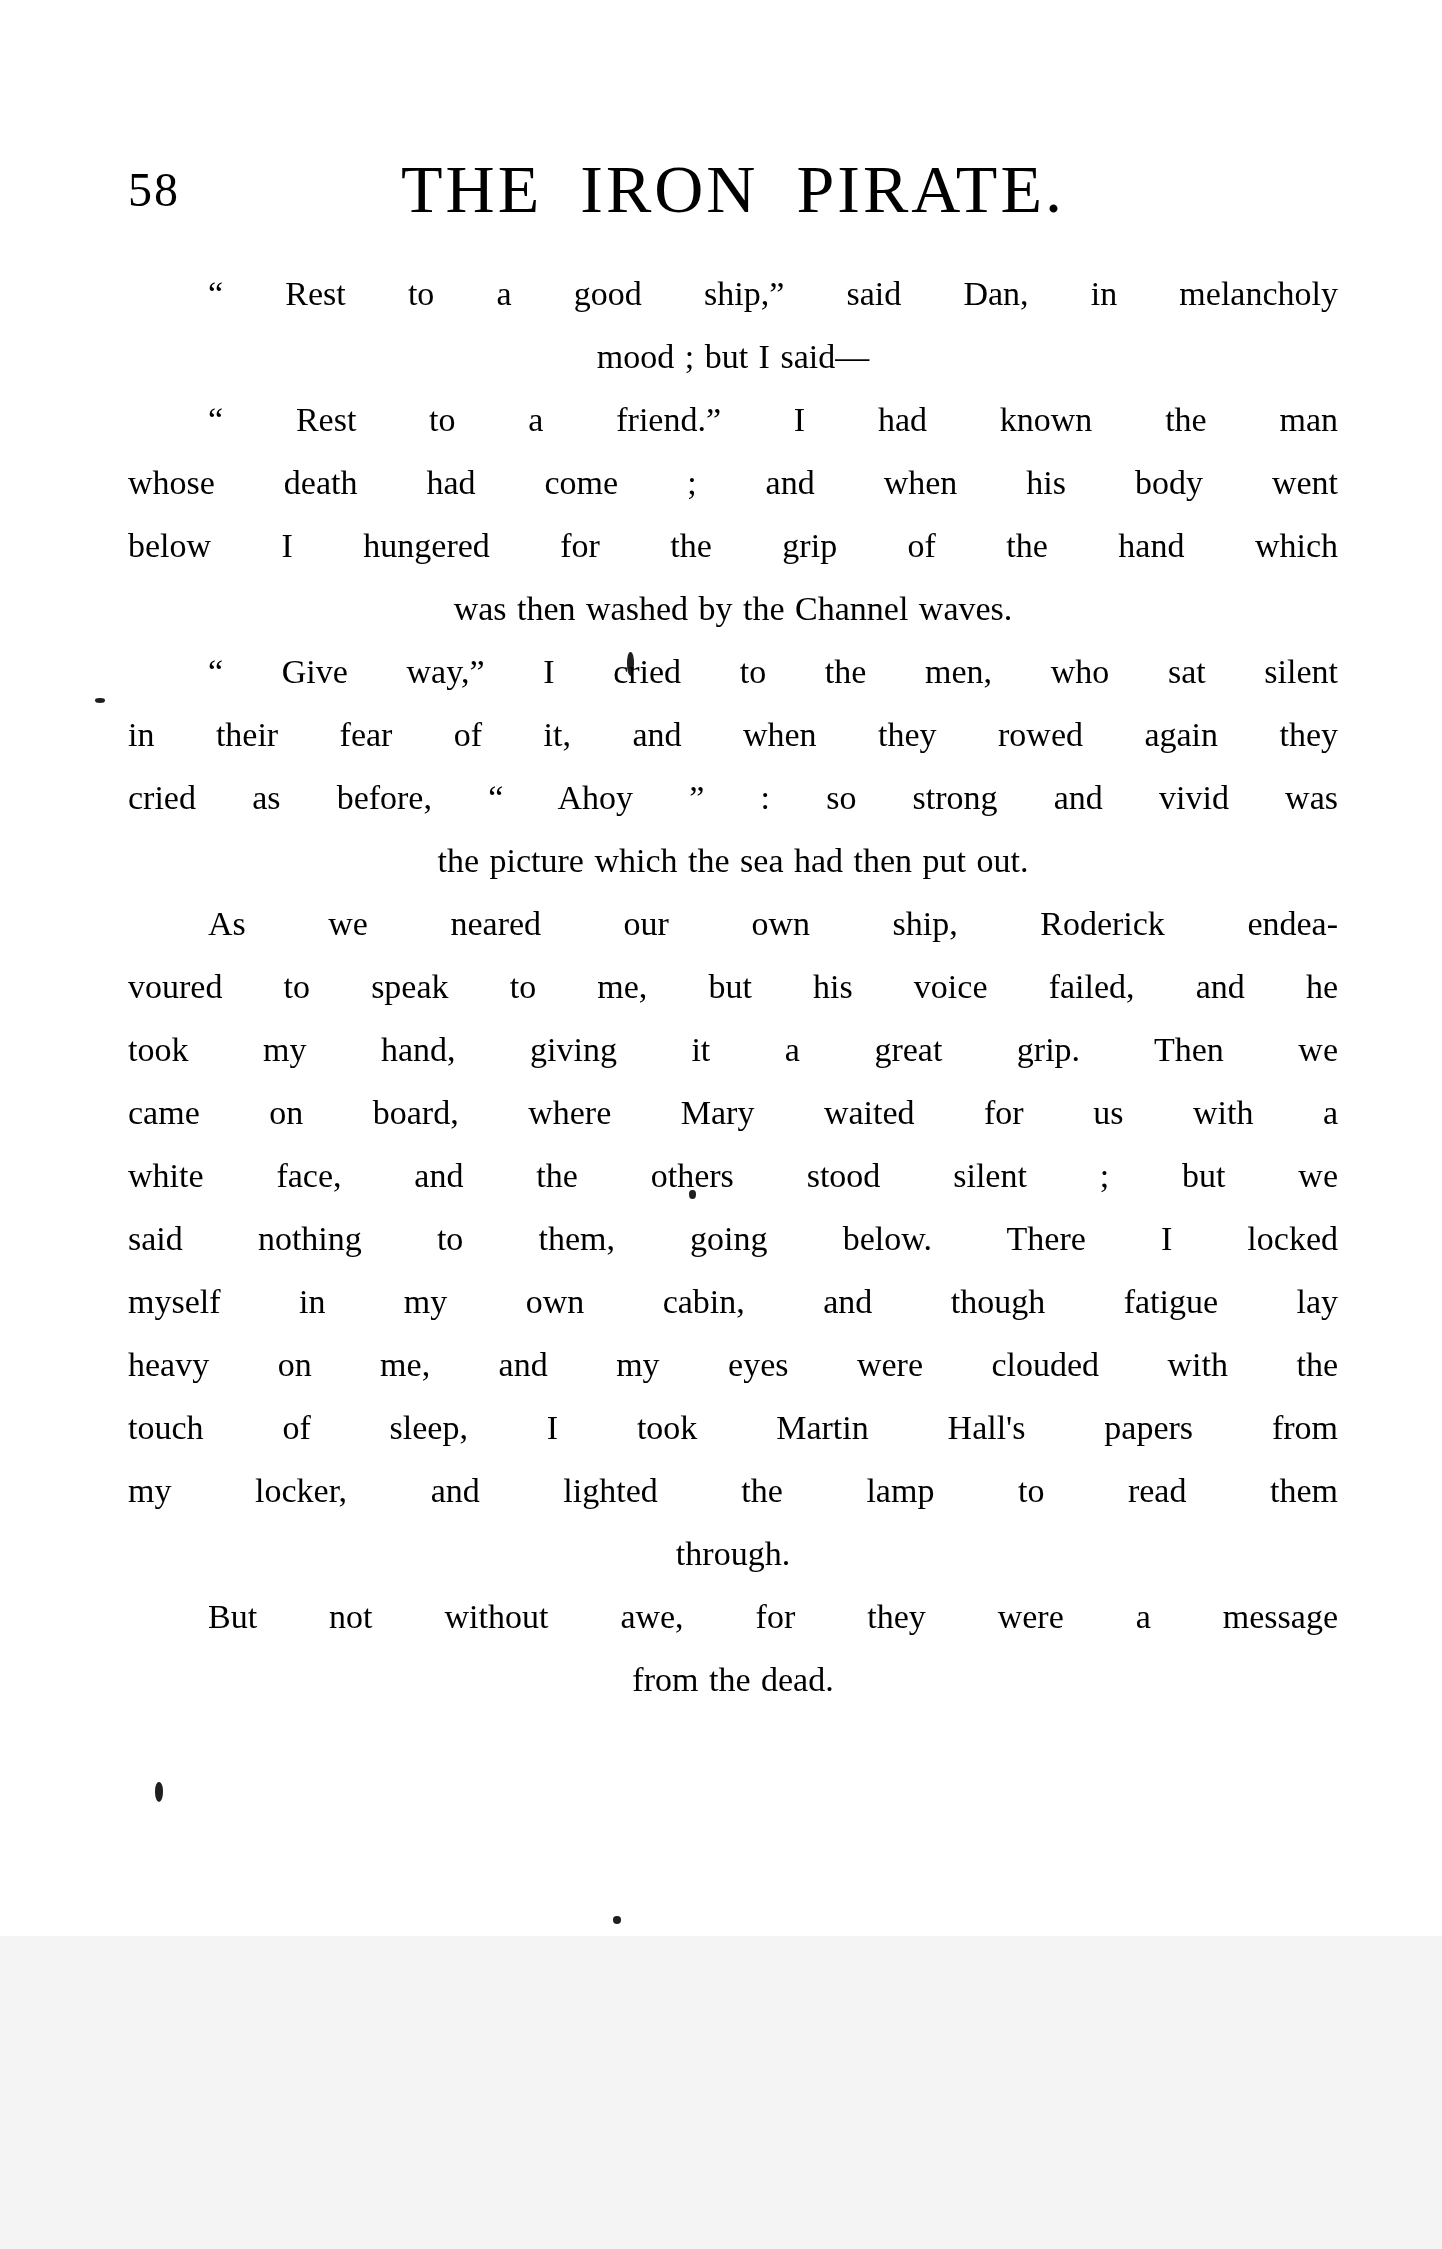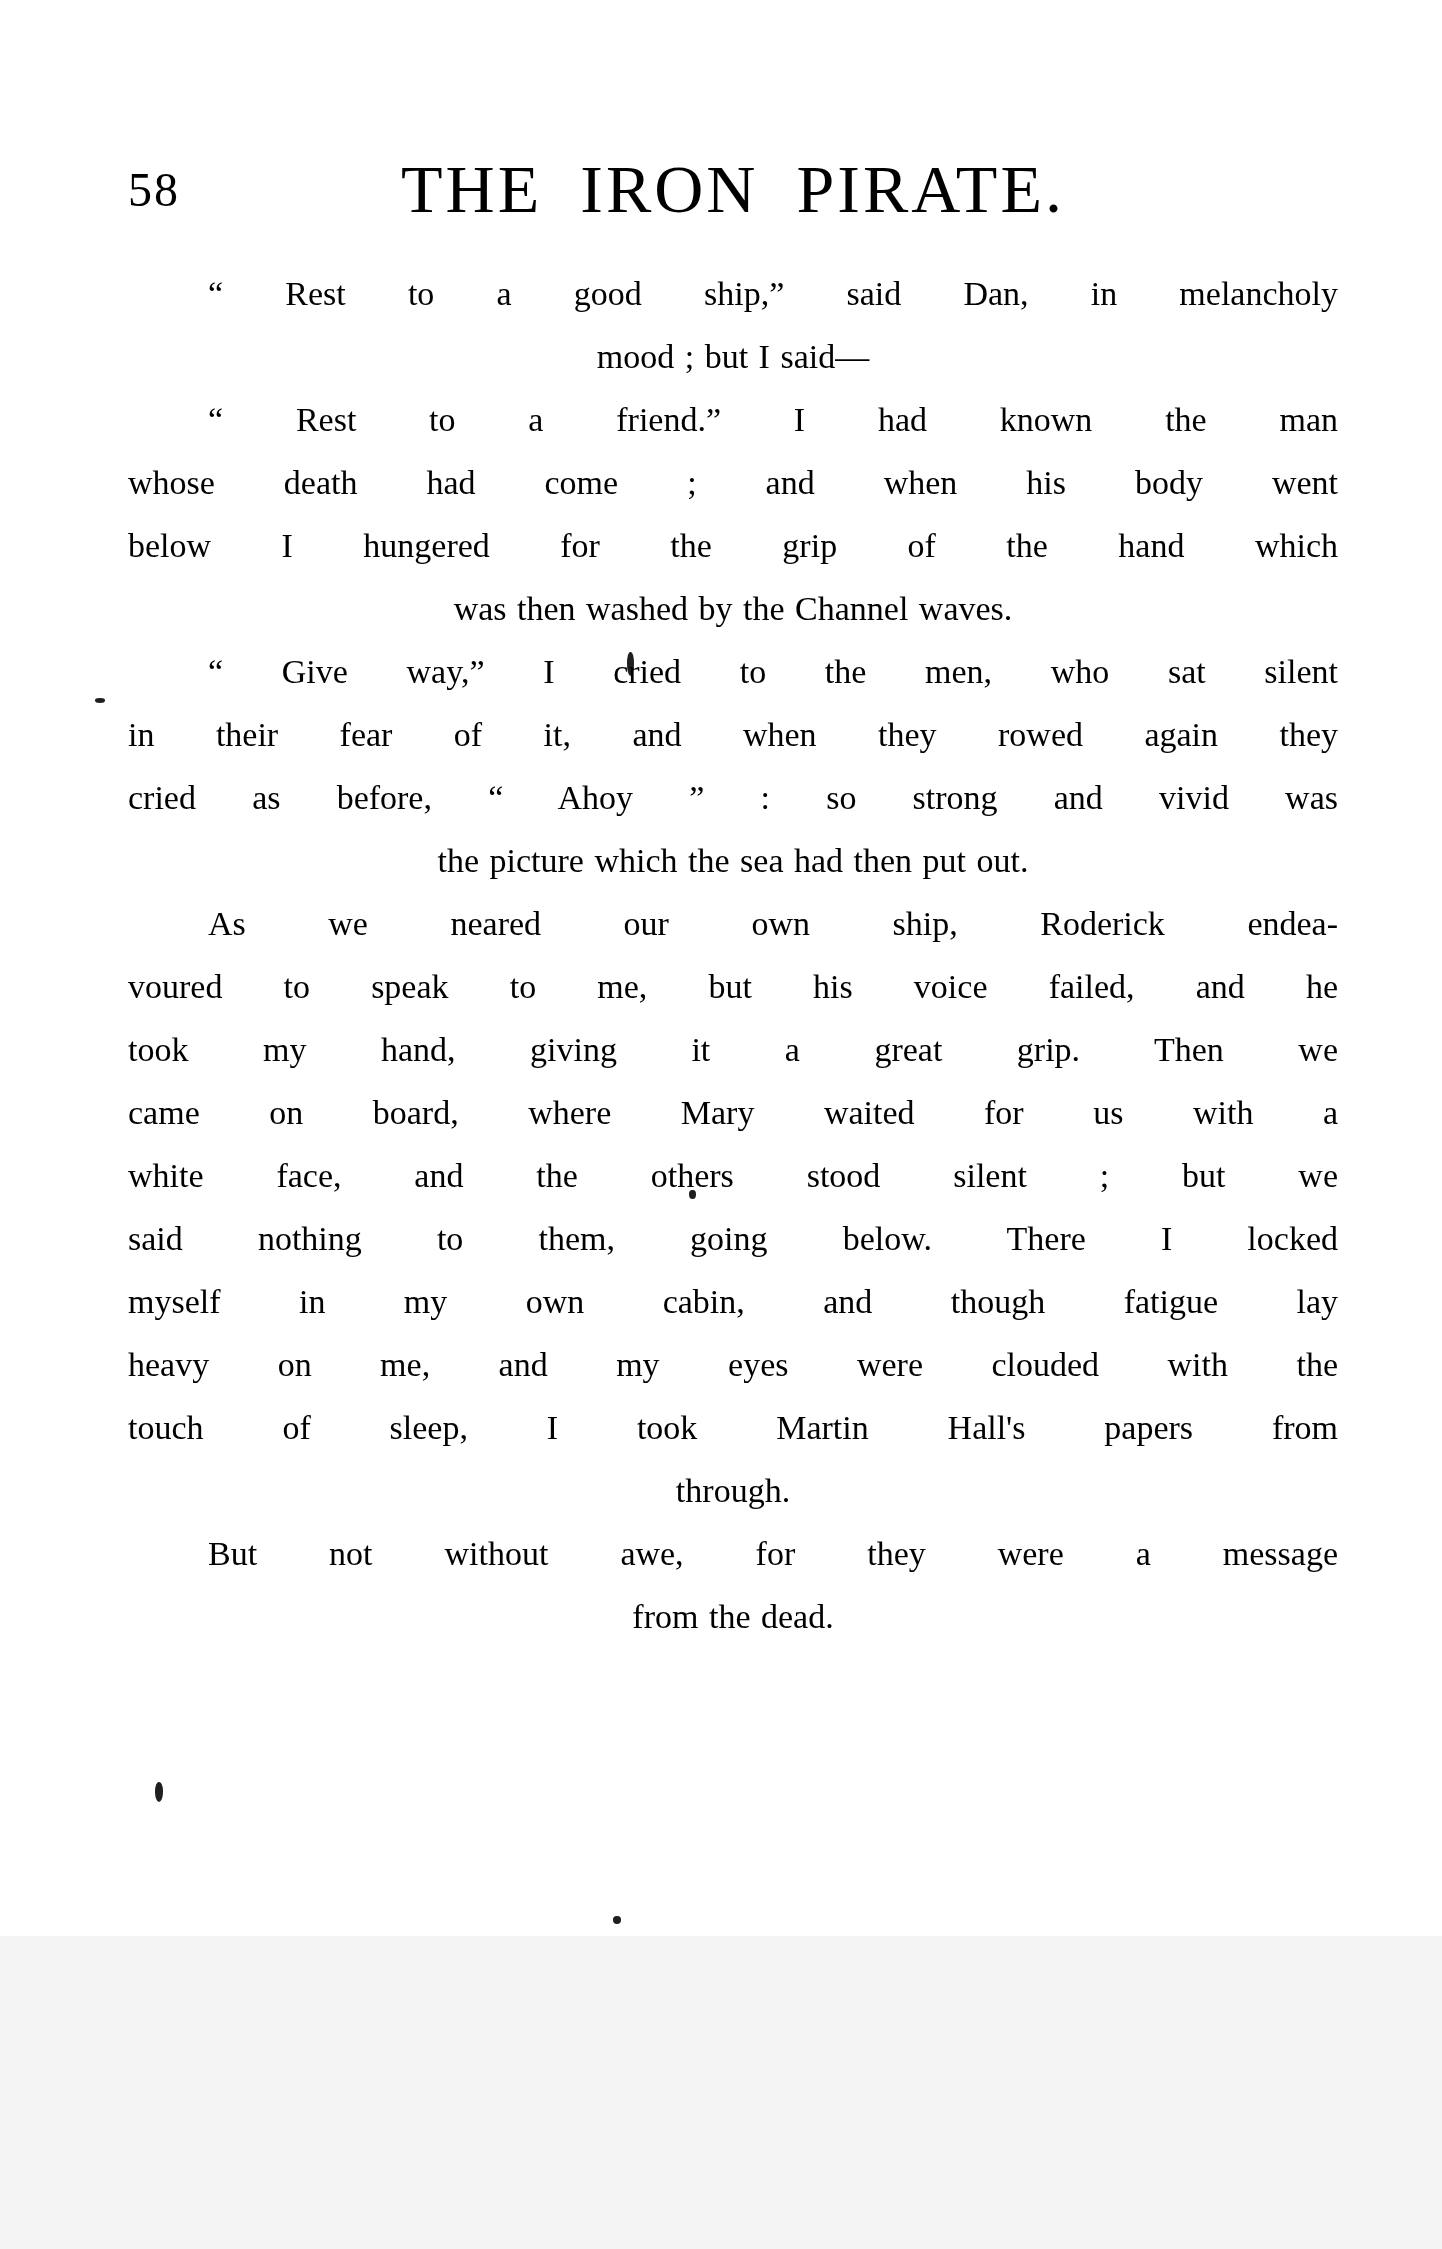--- a/index.html
+++ b/index.html
@@ -83,20 +83,21 @@
       <div class="text-line">the picture which the sea had then put out.</div>
       <div class="text-line justify indent">As we neared our own ship, Roderick endea-</div>
       <div class="text-line justify">voured to speak to me, but his voice failed, and he</div>
       <div class="text-line justify">took my hand, giving it a great grip.  Then we</div>
       <div class="text-line justify">came on board, where Mary waited for us with a</div>
       <div class="text-line justify">white face, and the others stood silent ; but we</div>
       <div class="text-line justify">said nothing to them, going below.  There I locked</div>
       <div class="text-line justify">myself in my own cabin, and though fatigue lay</div>
       <div class="text-line justify">heavy on me, and my eyes were clouded with the</div>
       <div class="text-line justify">touch of sleep, I took Martin Hall's papers from</div>
+      <div class="text-line justify">my locker, and lighted the lamp to read them</div>
       <div class="text-line">through.</div>
       <div class="text-line justify indent">But not without awe, for they were a message</div>
       <div class="text-line">from the dead.</div>
     </div>
 
   <div id="ink-marks-layer">
       <div class="ink-mark" style="left: 95px; top: 698px; width: 10px; height: 5px;"></div>
       <div class="ink-mark" style="left: 627px; top: 652px; width: 7px; height: 24px;"></div>
       <div class="ink-mark" style="left: 689px; top: 1190px; width: 7px; height: 9px;"></div>
       <div class="ink-mark" style="left: 155px; top: 1782px; width: 8px; height: 20px;"></div>

